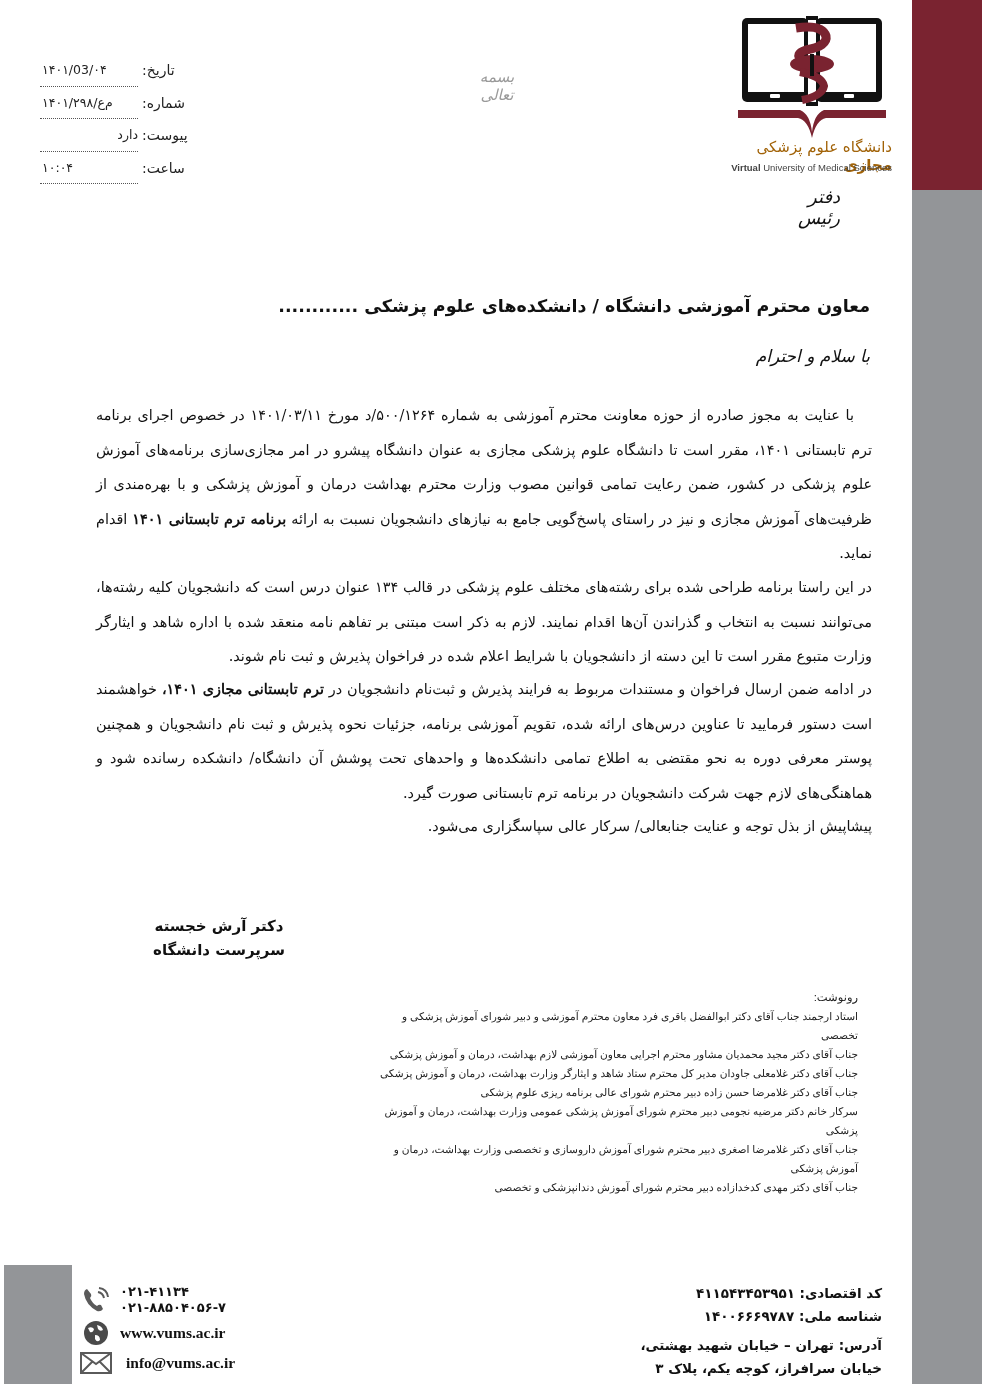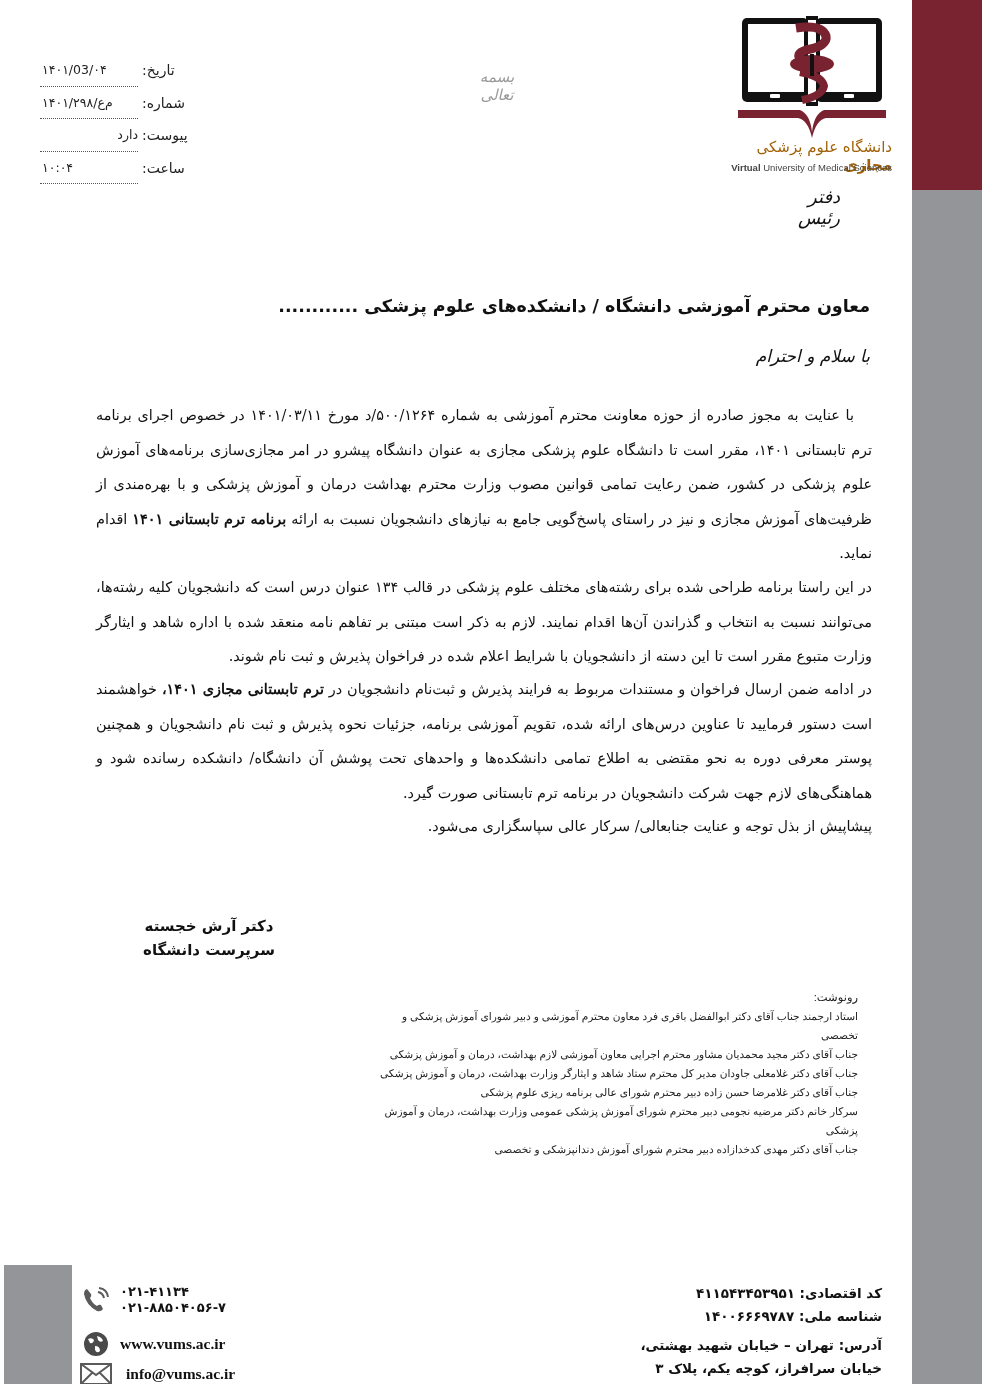--- a/index.html
+++ b/index.html
@@ -34,21 +34,21 @@
   #addressee { left:300px; top:296px; width:570px; font-size:17.5px; font-weight:bold; white-space:nowrap; }
   #greeting { left:680px; top:346px; width:190px; font-family:"DejaVu Serif", serif; font-style:italic; font-size:17px; }
 
   .para { left:96px; width:776px; font-family:"DejaVu Serif", "Liberation Serif", serif; font-size:14.4px; line-height:34.5px; text-align:justify; text-align-last:right; direction:rtl; }
   #p1 { top:398px; text-indent:18px; }
   #p2 { top:570px; }
   #p3 { top:672px; }
   #p4 { top:809px; }
   .para b { font-weight:bold; }
 
-  #signature { left:140px; top:914px; width:138px; font-size:15px; font-weight:bold; line-height:24px; text-align:center; }
+  #signature { left:150px; top:914px; width:138px; font-size:15px; font-weight:bold; line-height:24px; text-align:center; }
 
   #cc { left:380px; top:988px; width:478px; font-family:"Liberation Sans", sans-serif; font-size:10.6px; line-height:19px; color:#222; }
   #cc .cc-title { font-size:11.5px; }
 
   
   #footer-left { left:80px; top:1282px; width:200px; }
   .fl-row { display:flex; align-items:center; height:26px; }
   .fl-icon { width:32px; height:26px; display:flex; align-items:center; justify-content:center; }
   .fl-text { font-family:"Liberation Serif", serif; font-weight:bold; font-size:15.5px; color:#111; margin-left:8px; white-space:nowrap; }
   .phones { font-size:13px; line-height:16px; font-family:"DejaVu Sans", sans-serif; font-weight:bold; margin-left:8px;}
@@ -129,38 +129,39 @@
   <div>سرپرست دانشگاه</div>
 </div>
 
 <div id="cc" class="abs rtl">
   <div class="cc-title">رونوشت:</div>
   <div>استاد ارجمند جناب آقای دکتر ابوالفضل باقری فرد معاون محترم آموزشی و دبیر شورای آموزش پزشکی و تخصصی</div>
   <div>جناب آقای دکتر مجید محمدیان مشاور محترم اجرایی معاون آموزشی لازم بهداشت، درمان و آموزش پزشکی</div>
   <div>جناب آقای دکتر غلامعلی جاودان مدیر کل محترم ستاد شاهد و ایثارگر وزارت بهداشت، درمان و آموزش پزشکی</div>
   <div>جناب آقای دکتر غلامرضا حسن زاده دبیر محترم شورای عالی برنامه ریزی علوم پزشکی</div>
   <div>سرکار خانم دکتر مرضیه نجومی دبیر محترم شورای آموزش پزشکی عمومی وزارت بهداشت، درمان و آموزش پزشکی</div>
+  <div>جناب آقای دکتر غلامرضا اصغری دبیر محترم شورای آموزش داروسازی و تخصصی وزارت بهداشت، درمان و آموزش پزشکی</div>
   <div>جناب آقای دکتر مهدی کدخدازاده دبیر محترم شورای آموزش دندانپزشکی و تخصصی</div>
 </div>
 
 <div id="footer-left" class="abs">
   <div class="fl-row" style="height:36px;">
     <span class="fl-icon">
       <svg width="30" height="30" viewBox="0 0 30 30">
         <path d="M6 4 Q3 5 3 9 Q5 20 16 26 Q20 27 22 24 L20 20 Q18 19 16 21 Q11 18 9 13 Q11 11 10 9 Z" fill="#5a5a5a"></path>
         <path d="M17 7 Q22 8 23 13" stroke="#5a5a5a" stroke-width="2" fill="none"></path>
         <path d="M18 3 Q26 4 27 12" stroke="#5a5a5a" stroke-width="2" fill="none"></path>
       </svg>
     </span>
     <div class="phones">
       <div>۰۲۱-۴۱۱۳۴</div>
       <div>۰۲۱-۸۸۵۰۴۰۵۶-۷</div>
     </div>
   </div>
-  <div class="fl-row" style="margin-top:13px;text-align:right;">
+  <div class="fl-row" style="margin-top:2px;text-align:right;">
     <span class="fl-icon">
       <svg width="26" height="26" viewBox="0 0 26 26">
         <circle cx="13" cy="13" r="12" fill="#4a4a4a"></circle>
         <path d="M5 8 Q9 6 11 9 Q10 13 7 12 Z M14 5 Q19 6 20 10 Q17 12 15 9 Z M12 15 Q17 15 17 20 Q14 23 12 19 Z" fill="#fff"></path>
       </svg>
     </span>
     <span class="fl-text">www.vums.ac.ir</span>
   </div>
   <div class="fl-row" style="margin-top:4px;">
     <span class="fl-icon">

